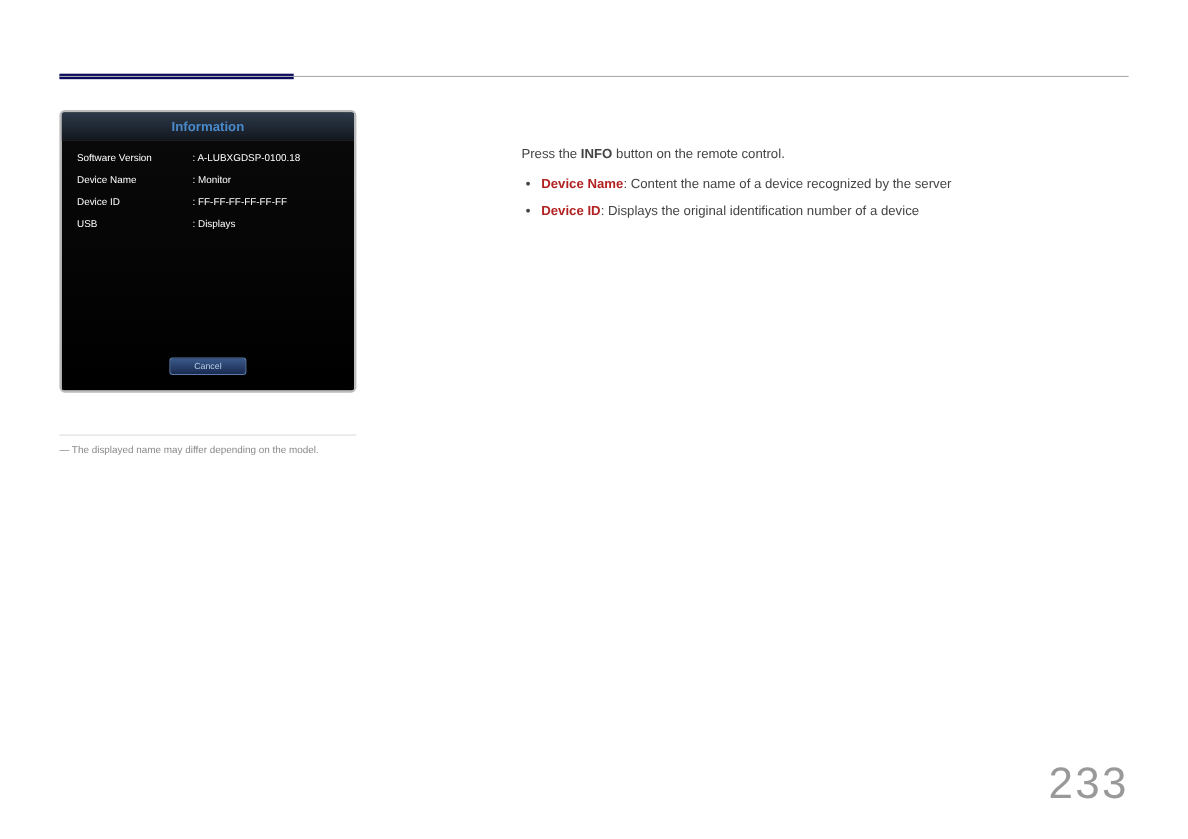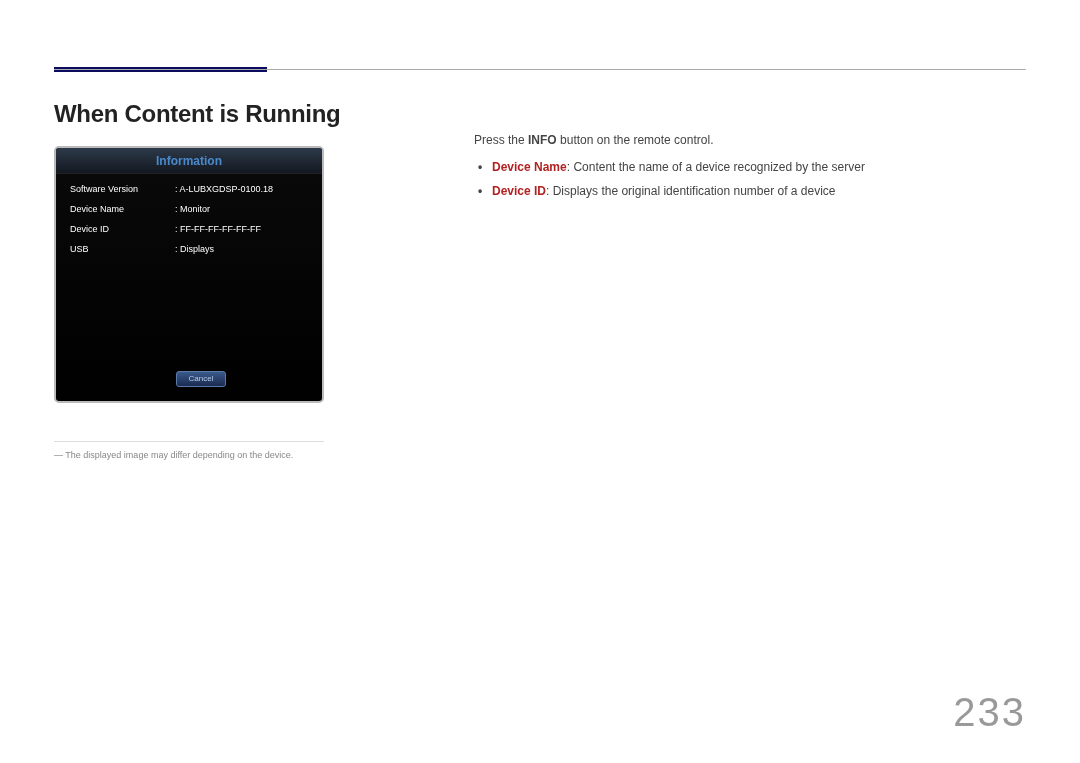--- a/index.html
+++ b/index.html
@@ -82,31 +82,30 @@
       width: 105px;
     }
     .info-value {
       flex: 1;
     }
     .cancel-btn {
       position: absolute;
       bottom: 14px;
       left: 50%;
       transform: translateX(-50%);
-      width: 50px;
+      width: 70px;
       height: 16px;
       background: linear-gradient(to bottom, #3a5a8a 0%, #1a2a50 100%);
       border: 1px solid #5a7aaa;
       border-radius: 3px;
       color: #b8d0e8;
       font-size: 8px;
       text-align: center;
       line-height: 14px;
       cursor: pointer;
-      margin-left: 12px;
     }
     .footnote-sep {
       width: 270px;
       height: 1px;
       background: #ddd;
       margin-top: 38px;
       margin-bottom: 8px;
     }
     .footnote {
       font-size: 9px;
@@ -152,21 +151,20 @@
     }
   </style>
 </head>
 <body>
 
 <div class="header-accent"></div>
 <div class="header-line"></div>
 
 <div class="main">
   <div class="left-col">
-    <h1 class="heading">When Content is Running</h1>
 
     <div class="info-panel">
       <div class="info-title-bar">Information</div>
       <div class="info-body">
         <div class="info-row">
           <div class="info-label">Software Version</div>
           <div class="info-value">: A-LUBXGDSP-0100.18</div>
         </div>
         <div class="info-row">
           <div class="info-label">Device Name</div>
@@ -178,21 +176,21 @@
         </div>
         <div class="info-row">
           <div class="info-label">USB</div>
           <div class="info-value">: Displays</div>
         </div>
       </div>
       <div class="cancel-btn">Cancel</div>
     </div>
 
     <div class="footnote-sep"></div>
-    <div class="footnote">― The displayed image may differ depending on the device.</div>
+    <div class="footnote">― The displayed name may differ depending on the model.</div>
   </div>
 
   <div class="right-col">
     <p class="right-intro">
       <span>Press the </span><span class="bold">INFO</span><span> button on the remote control.</span>
     </p>
     <ul class="bullet-list">
       <li>
         <span class="term">Device Name</span><span>: Content the name of a device recognized by the server</span>
       </li>

